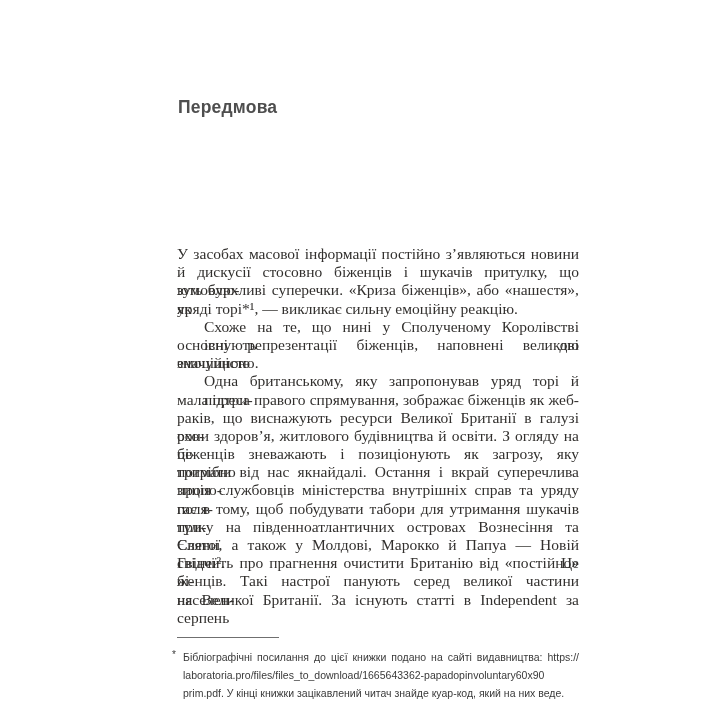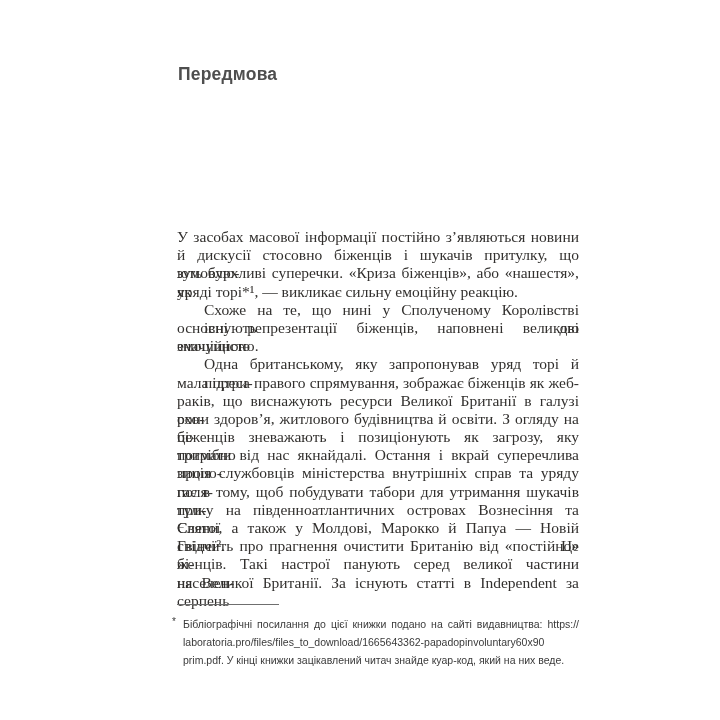--- a/index.html
+++ b/index.html
@@ -4,31 +4,31 @@
 <style>
   :root{
     --background:#ffffff;
     --title-text:#4e4e4e;
     --body-text:#32302e;
     --footnote-text:#3a3a3a;
     --divider:#6f6f6f;
   }
   *{margin:0;padding:0;box-sizing:border-box;}
   html,body{width:720px;height:720px;background:var(--background);overflow:hidden;}
-  .page{position:absolute;inset:0;width:720px;height:675px;background:var(--background);}
+  .page{position:absolute;inset:0;width:720px;height:675px;background:var(--background);margin-top:33px;}
 
   .page-title{
     position:absolute;left:178px;top:63px;
     font-family:"Liberation Sans","DejaVu Sans",sans-serif;
     font-size:17.5px;font-weight:700;letter-spacing:.2px;
     color:var(--title-text);line-height:22px;
   }
 
   .body-text{
-    position:absolute;left:177px;top:228px;width:402px;
+    position:absolute;left:177px;top:212px;width:402px;
     font-family:"Liberation Serif","DejaVu Serif",serif;
     font-size:15.5px;color:var(--body-text);
   }
   .body-text .line{
     height:18.2px;line-height:18.2px;white-space:nowrap;
     text-align:justify;text-align-last:justify;text-justify:inter-word;
     white-space:normal;overflow:visible;
   }
   .body-text .line.indent{padding-left:27px;}
   .body-text .line.last{text-align:center;text-align-last:left;}

